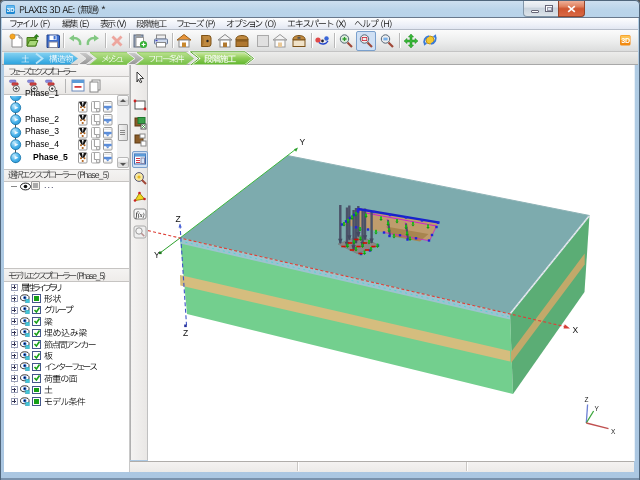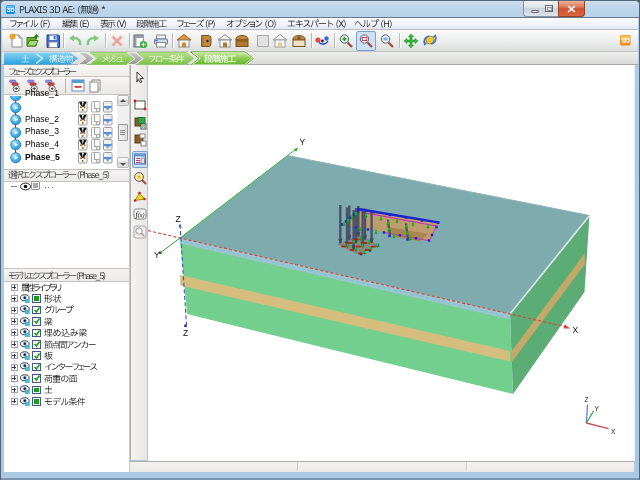--- a/index.html
+++ b/index.html
@@ -405,21 +405,21 @@
       <path d="M3.4 1v6.5h5" fill="none" stroke="#999"></path>
       <rect x="5.5" y="7.5" width="3" height="3" fill="#eee" stroke="#aaa"></rect>
     </svg><svg style="position:absolute;left:103px;top:139.2px;overflow:visible" width="10" height="12">
       <rect x="0.5" y="0.5" width="8.5" height="10.5" rx="1" fill="#fff" stroke="#999"></rect>
       <rect x="1" y="4.8" width="7.6" height="2.4" fill="#5b8dd9"></rect>
       <polygon points="2.6,7.2 6.8,7.2 4.7,9.6" fill="#5b8dd9"></polygon>
       <path d="M1.2 2.2h7M1.2 10h7" stroke="#ccc" stroke-width="0.7"></path>
     </svg><svg style="position:absolute;left:10px;top:151.9px;overflow:visible" width="12" height="12">
       <circle cx="5.7" cy="5.7" r="5" fill="url(#sb)" stroke="#1474aa" stroke-width="0.8"></circle>
       <polygon points="4.6,3.8 8.4,5.7 4.6,7.6" fill="#eef8ff"></polygon>
-    </svg><div style="position:absolute;left:25px;top:151.6px;font:bold 8.6px 'Liberation Sans',sans-serif;color:#000">Phase_5</div><svg style="position:absolute;left:78px;top:151.79999999999998px;overflow:visible" width="10" height="12">
+    </svg><div style="position:absolute;left:33px;top:151.6px;font:bold 8.6px 'Liberation Sans',sans-serif;color:#000">Phase_5</div><svg style="position:absolute;left:78px;top:151.79999999999998px;overflow:visible" width="10" height="12">
       <rect x="0.5" y="0.5" width="8.5" height="10.5" rx="1" fill="#fff" stroke="#999"></rect>
       <path d="M1 1h2.9l0.9 4.2 0.9-4.2h2.9l-2.5 4.8h-2.6z" fill="#111"></path>
       <circle cx="3" cy="6.3" r="1" fill="#b06018"></circle>
       <circle cx="6.5" cy="6.3" r="1" fill="#b06018"></circle>
       <circle cx="4.7" cy="9" r="1.1" fill="#b06018"></circle>
     </svg><svg style="position:absolute;left:91px;top:151.79999999999998px;overflow:visible" width="10" height="12">
       <rect x="0.5" y="0.5" width="8.5" height="10.5" rx="1" fill="#fff" stroke="#aaa"></rect>
       <path d="M3.4 1v6.5h5" fill="none" stroke="#999"></path>
       <rect x="5.5" y="7.5" width="3" height="3" fill="#eee" stroke="#aaa"></rect>
     </svg><svg style="position:absolute;left:103px;top:151.79999999999998px;overflow:visible" width="10" height="12">

